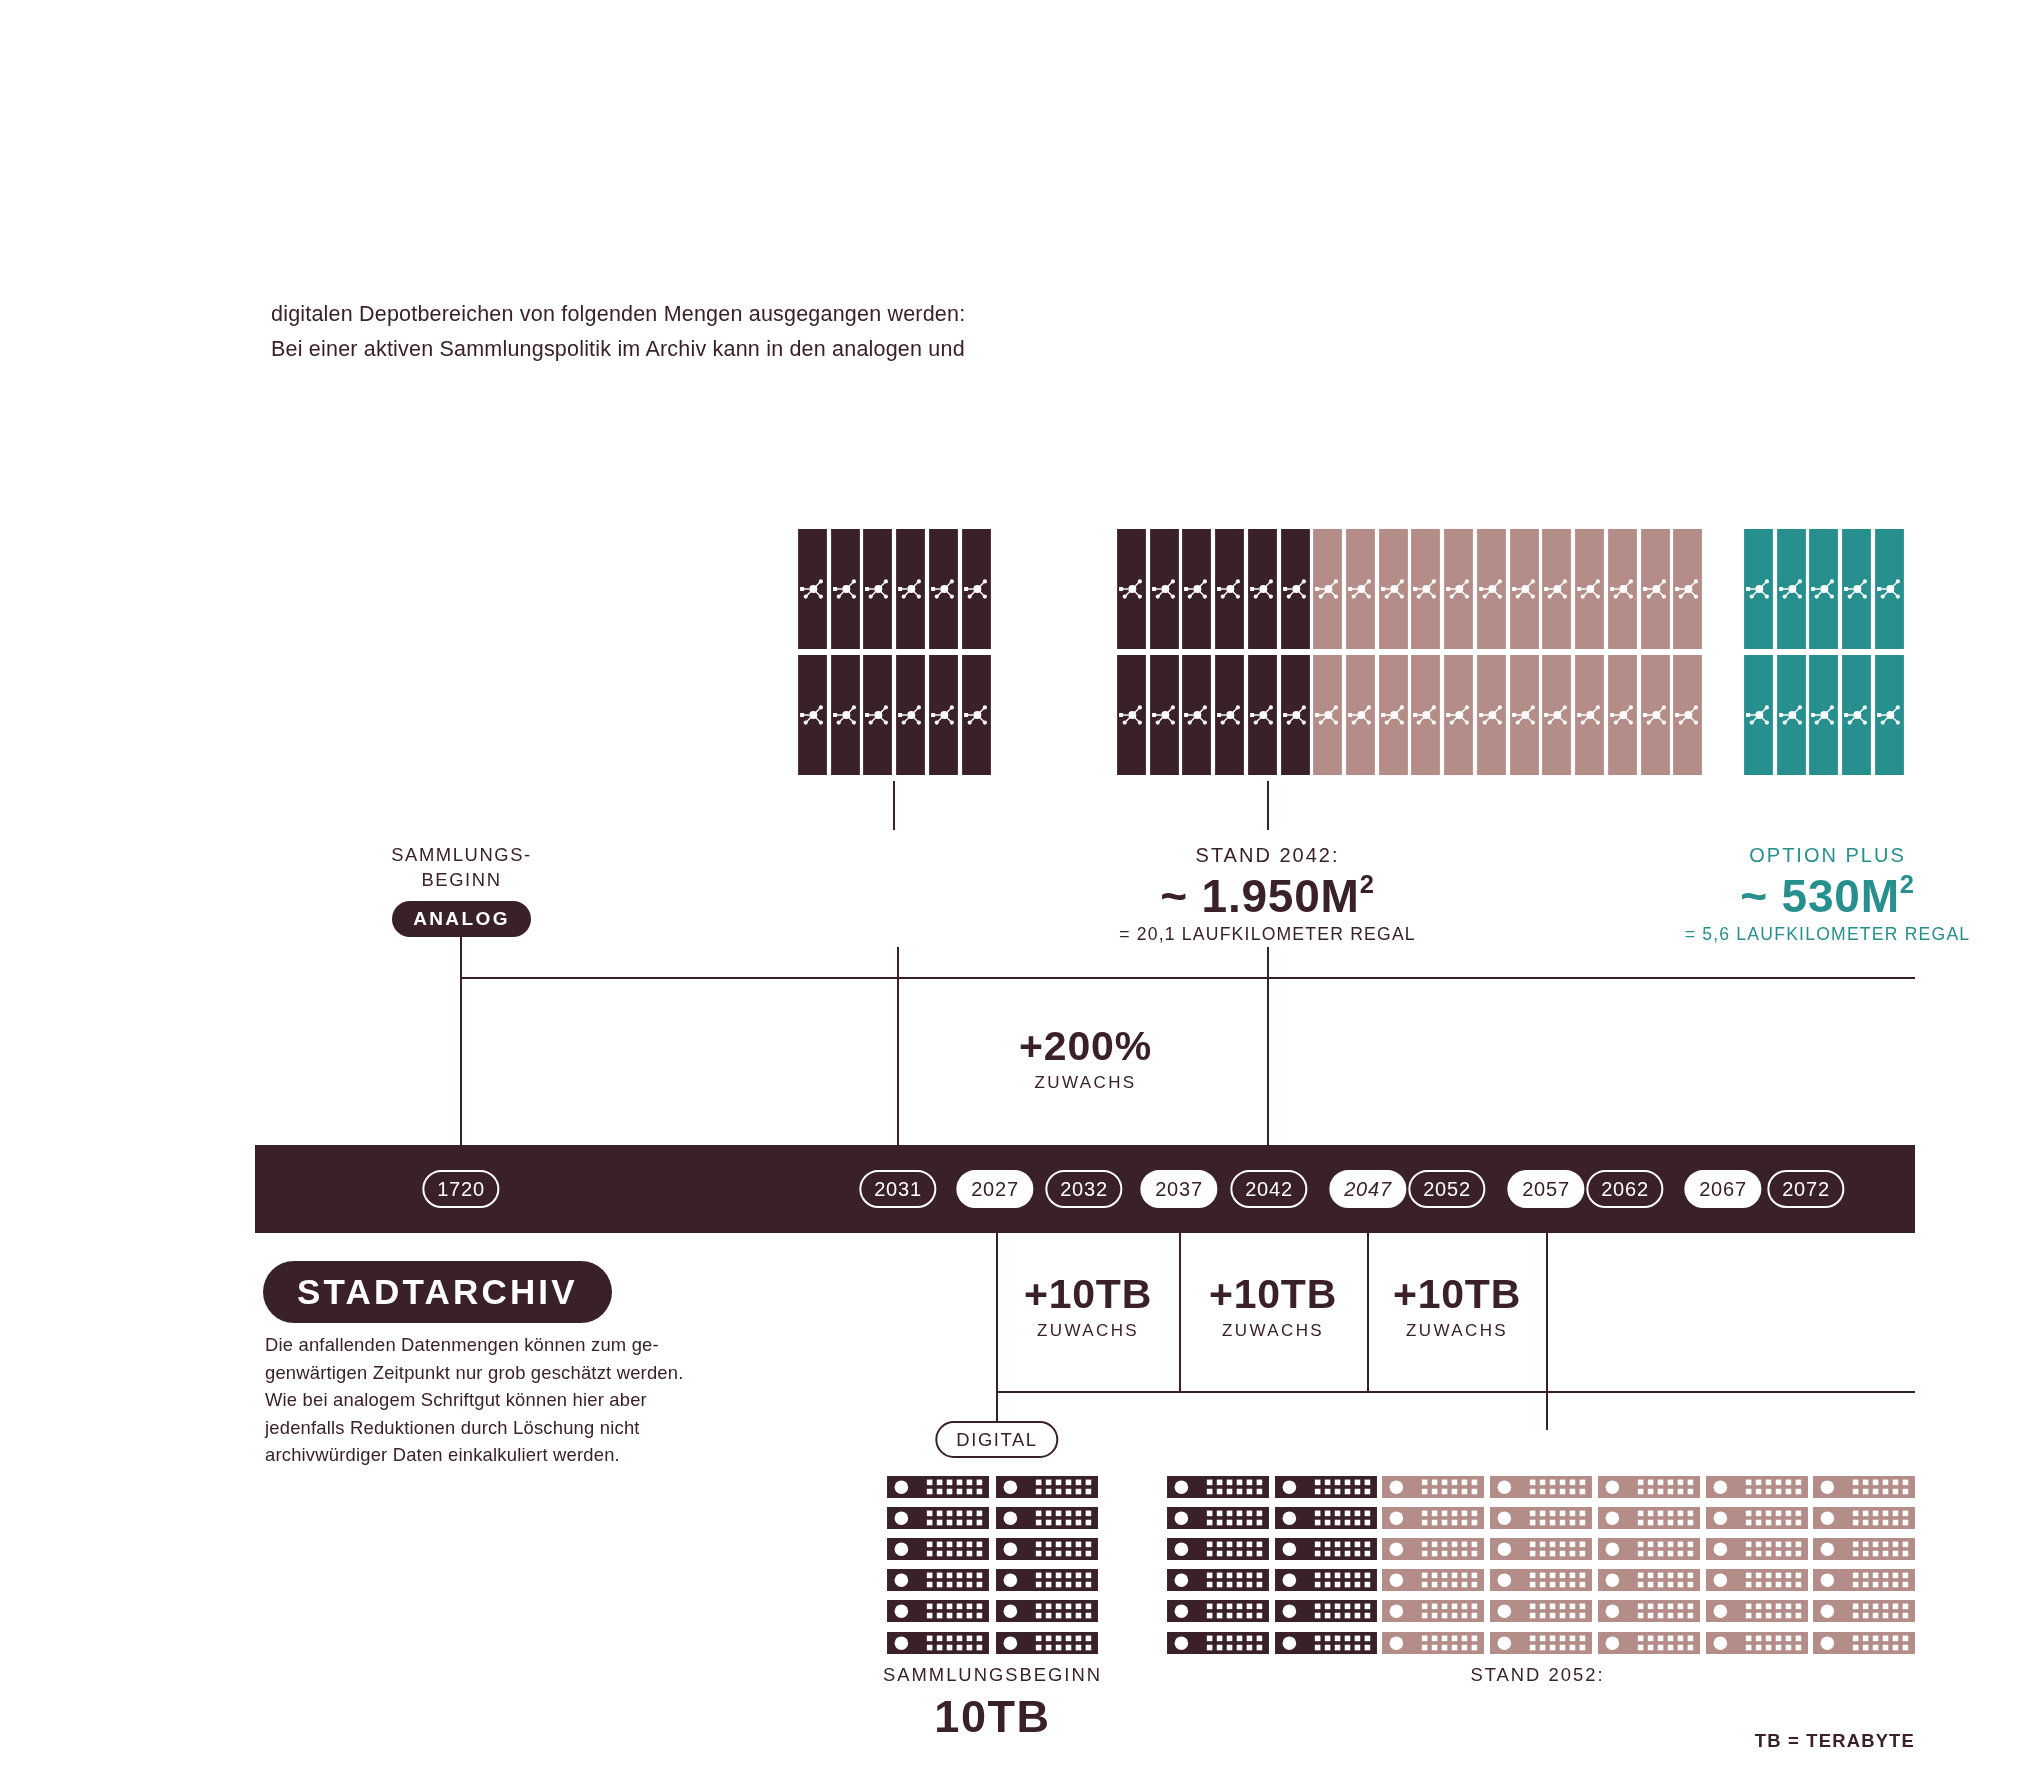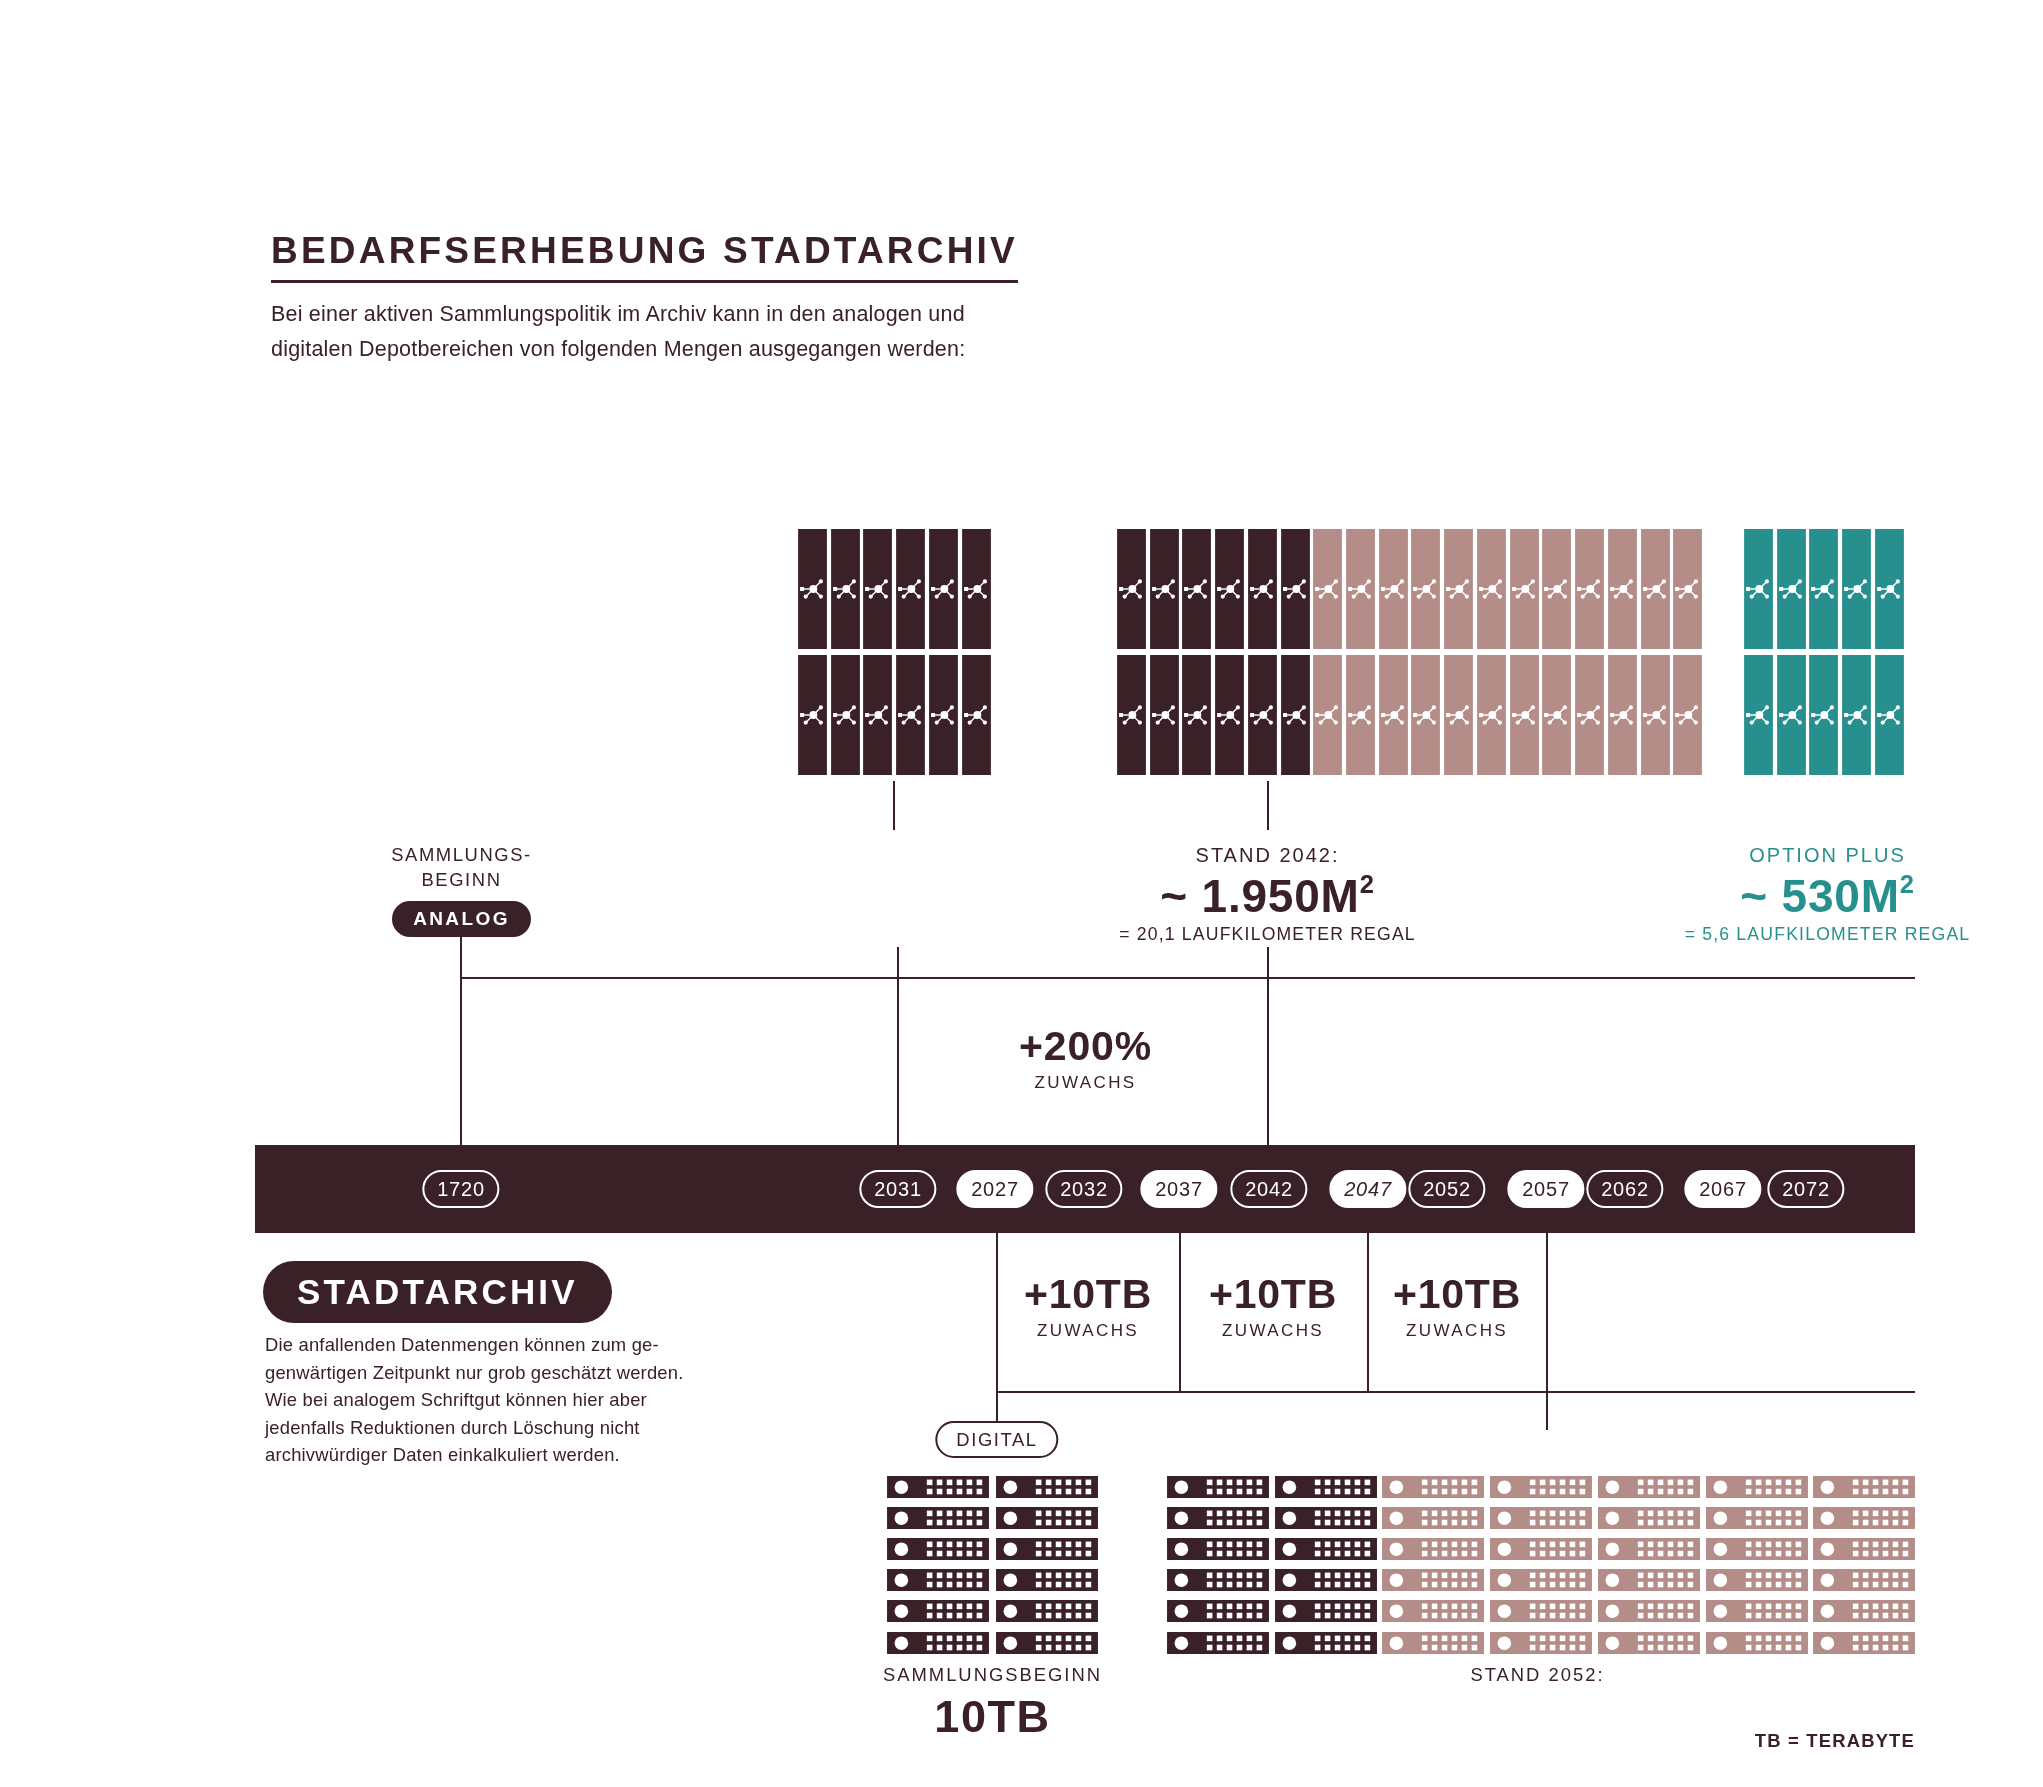--- a/index.html
+++ b/index.html
@@ -46,24 +46,23 @@
                  transform:translateX(-50%);}
   .bot-title{font-size:18.4px;letter-spacing:2px;font-weight:500;}
   .bot-value{font-size:45px;font-weight:700;letter-spacing:1.6px;margin-top:4.8px;}
   .footnote{font-size:18.4px;letter-spacing:1.2px;font-weight:700;}
 </style>
 </head>
 <body>
 
 <div class="canvas">
 
-  <div class="abs title" style="left:271px;top:230px;">BEDARFSERHEBUNG STADTARCHIV</div>
   <div class="abs intro" style="left:271px;top:297px;">
+    <div>digitalen Depotbereichen von folgenden Mengen ausgegangen werden:</div>
     <div>Bei einer aktiven Sammlungspolitik im Archiv kann in den analogen und</div>
-    <div>digitalen Depotbereichen von folgenden Mengen ausgegangen werden:</div>
   </div>
 
   <div class="shelf-group" style="left:798px;top:529px;">
       <div class="shelf-unit" style="left: 0px; top: 0px;">
         <svg viewBox="0 0 36 150" xmlns="http://www.w3.org/2000/svg">
     <rect width="36" height="150" fill="#3a2127"></rect>
     <g stroke="#ffffff" stroke-width="1.8" fill="#ffffff">
       <rect x="2.5" y="72.5" width="5" height="5" stroke="none"></rect>
       <line x1="7" y1="75" x2="14" y2="75"></line>
       <circle cx="19" cy="75" r="5" stroke="none"></circle>

